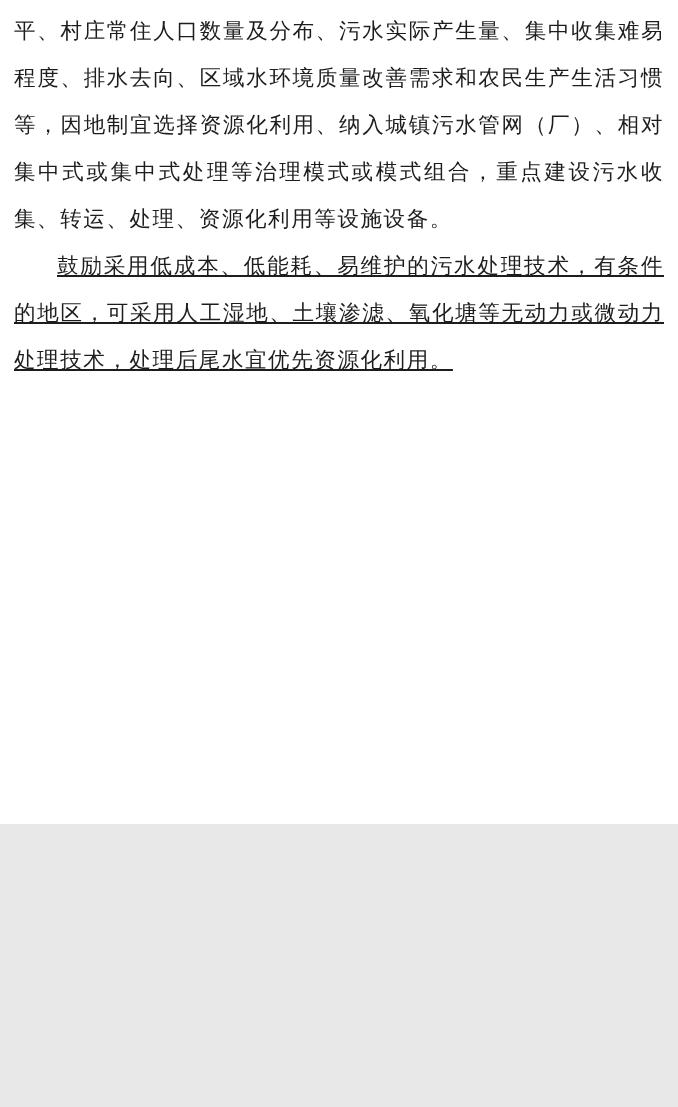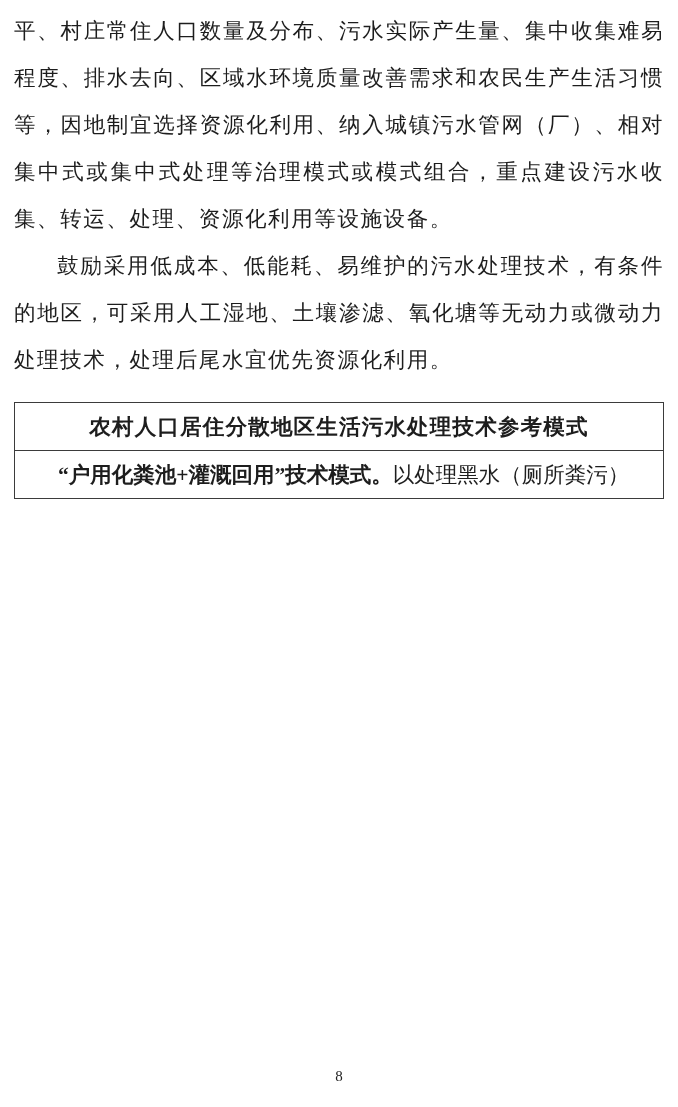--- a/index.html
+++ b/index.html
@@ -1,38 +1,39 @@
 <!DOCTYPE html>
 <html><head>
 <meta charset="utf-8">
 <style>
   * { margin: 0; padding: 0; box-sizing: border-box; }
   html, body { background: #e8e8e8; }
   .page {
     width: 678px;
-    height: 1107px;
+    height: 824px;
     background: #ffffff;
     margin: 0 auto;
     position: relative;
     font-family: "Liberation Serif", "DejaVu Serif", serif;
     color: #1d1d1d;
     overflow: hidden;
   }
   .content {
     padding: 8px 14px 0 14px;
   }
   .para {
     font-size: 21.5px;
     line-height: 47px;
     text-align: justify;
     letter-spacing: 1.6px;
     color: #1d1d1d;
   }
   .para.indent {
     text-indent: 2em;
+    text-decoration: underline;
   }
   .ref-table {
     width: 650px;
     margin: 18px auto 0 auto;
     border-collapse: collapse;
     table-layout: fixed;
   }
   .ref-table td {
     border: 1.5px solid #3b3b3b;
     font-size: 21.5px;
@@ -67,26 +68,16 @@
   }
 </style>
 </head>
 <body>
 
 <div class="page">
   <div class="content">
     <p class="para">平、村庄常住人口数量及分布、污水实际产生量、集中收集难易程度、排水去向、区域水环境质量改善需求和农民生产生活习惯等，因地制宜选择资源化利用、纳入城镇污水管网（厂）、相对集中式或集中式处理等治理模式或模式组合，重点建设污水收集、转运、处理、资源化利用等设施设备。</p>
     <p class="para indent">鼓励采用低成本、低能耗、易维护的污水处理技术，有条件的地区，可采用人工湿地、土壤渗滤、氧化塘等无动力或微动力处理技术，处理后尾水宜优先资源化利用。</p>
 
-    <table class="ref-table">
-      <tbody>
-        <tr>
-          <td class="t-title">农村人口居住分散地区生活污水处理技术参考模式</td>
-        </tr>
-        <tr>
-          <td class="t-row"><span class="bold-part">“户用化粪池+灌溉回用”技术模式。</span><span>以处理黑水（厕所粪污）</span></td>
-        </tr>
-      </tbody>
-    </table>
   </div>
 
   <div class="page-number">8</div>
 </div>
 
 </body></html>

